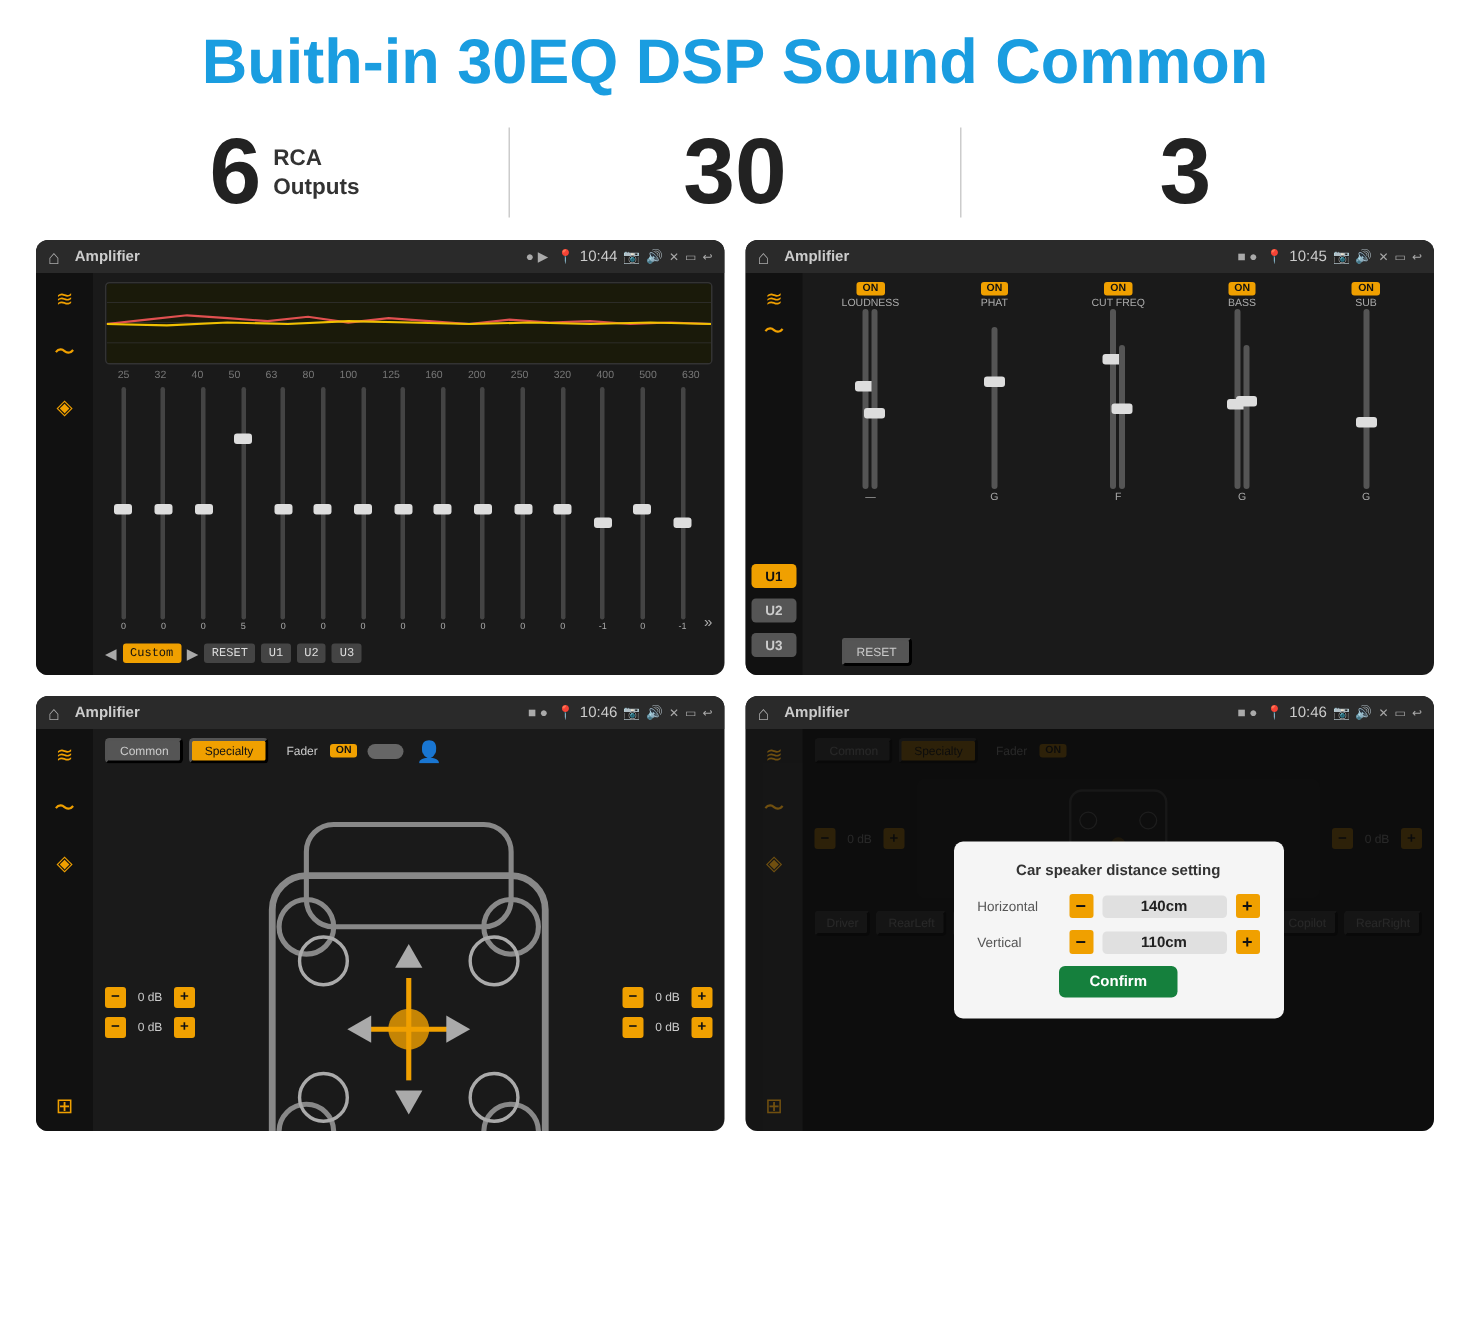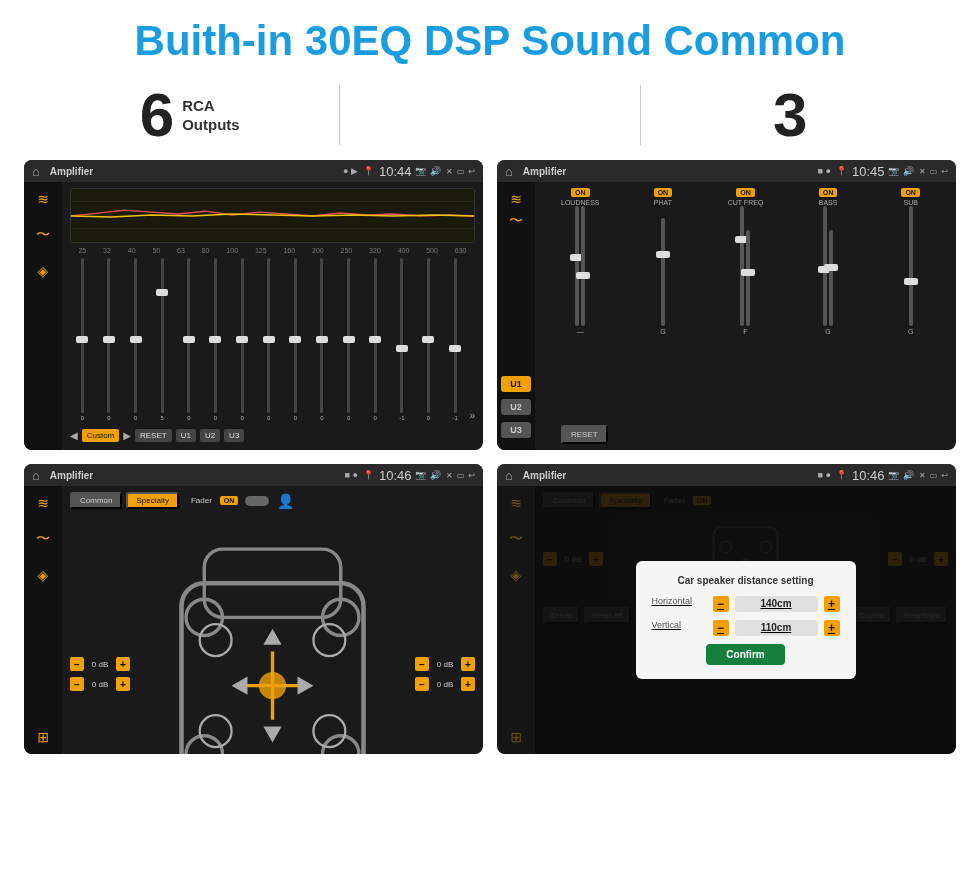--- a/index.html
+++ b/index.html
@@ -74,21 +74,21 @@
       display: flex;
       align-items: center;
       background: #2a2a2a;
       padding: 3px 8px;
       height: 22px;
       gap: 6px;
     }
     .status-home { font-size: 13px; color: #aaa; }
     .status-app { font-size: 10px; color: #ccc; font-weight: bold; flex: 1; margin-left: 4px; }
     .status-icons { display: flex; align-items: center; gap: 4px; color: #aaa; font-size: 9px; }
-    .status-time { font-size: 13px; color: #ccc; }
+    .status-time { font-size: 10px; color: #ccc; }
 
     
     .eq-screen .screen-content {
       display: flex;
       height: calc(100% - 22px);
     }
     .eq-sidebar {
       width: 38px;
       background: #111;
       display: flex;
@@ -164,20 +164,21 @@
       padding: 4px 0 2px;
       align-items: center;
     }
     .eq-btn {
       background: #444;
       color: #ddd;
       font-size: 8px;
       border-radius: 2px;
       padding: 2px 5px;
       border: none;
+      font-family: Liberation Mono, monospace;
     }
     .eq-btn-active {
       background: #f0a000;
       color: #111;
     }
 
     
     .crossover-screen .screen-content {
       display: flex;
       height: calc(100% - 22px);
@@ -382,23 +383,23 @@
     }
     .dialog-title {
       font-size: 10px;
       font-weight: bold;
       color: #333;
       margin-bottom: 10px;
       text-align: center;
     }
     .dialog-row {
       display: flex;
+      align-items: center;
       gap: 6px;
       margin-bottom: 8px;
-      text-decoration: underline;
     }
     .dialog-row-label {
       font-size: 9px;
       color: #555;
       width: 55px;
     }
     .dialog-minus, .dialog-plus {
       width: 16px; height: 16px;
       background: #f0a000;
       color: #111;
@@ -466,20 +467,21 @@
 
 <h1 class="page-title">Buith-in 30EQ DSP Sound Common</h1>
 
 <div class="stats-row">
   <div class="stat-item">
     <span class="stat-number">6</span>
     <span class="stat-label">RCA<br>Outputs</span>
   </div>
   <div class="stat-divider"></div>
   <div class="stat-item">
+    <span class="stat-number">30</span>
   </div>
   <div class="stat-divider"></div>
   <div class="stat-item">
     <span class="stat-number">3</span>
   </div>
 </div>
 
 <div class="screens-grid">
 
   <div class="screen-panel eq-screen">

